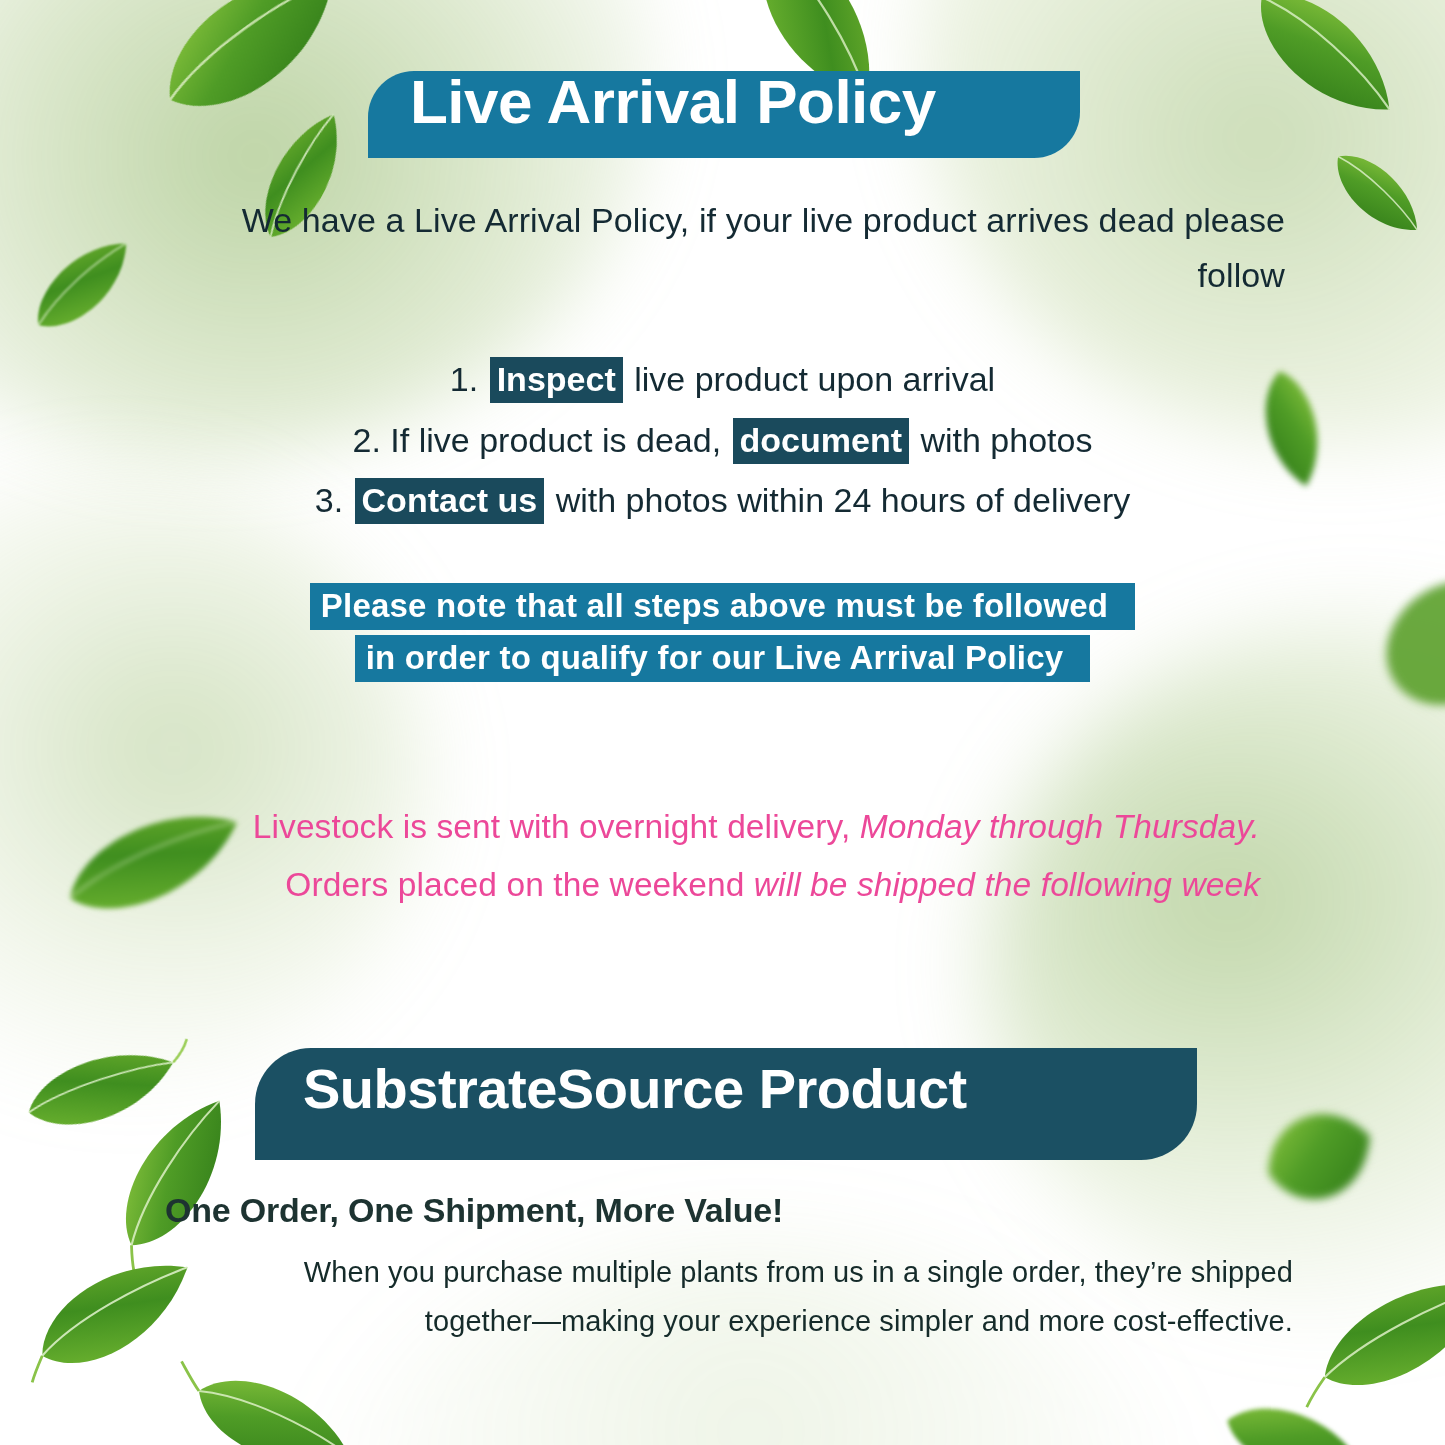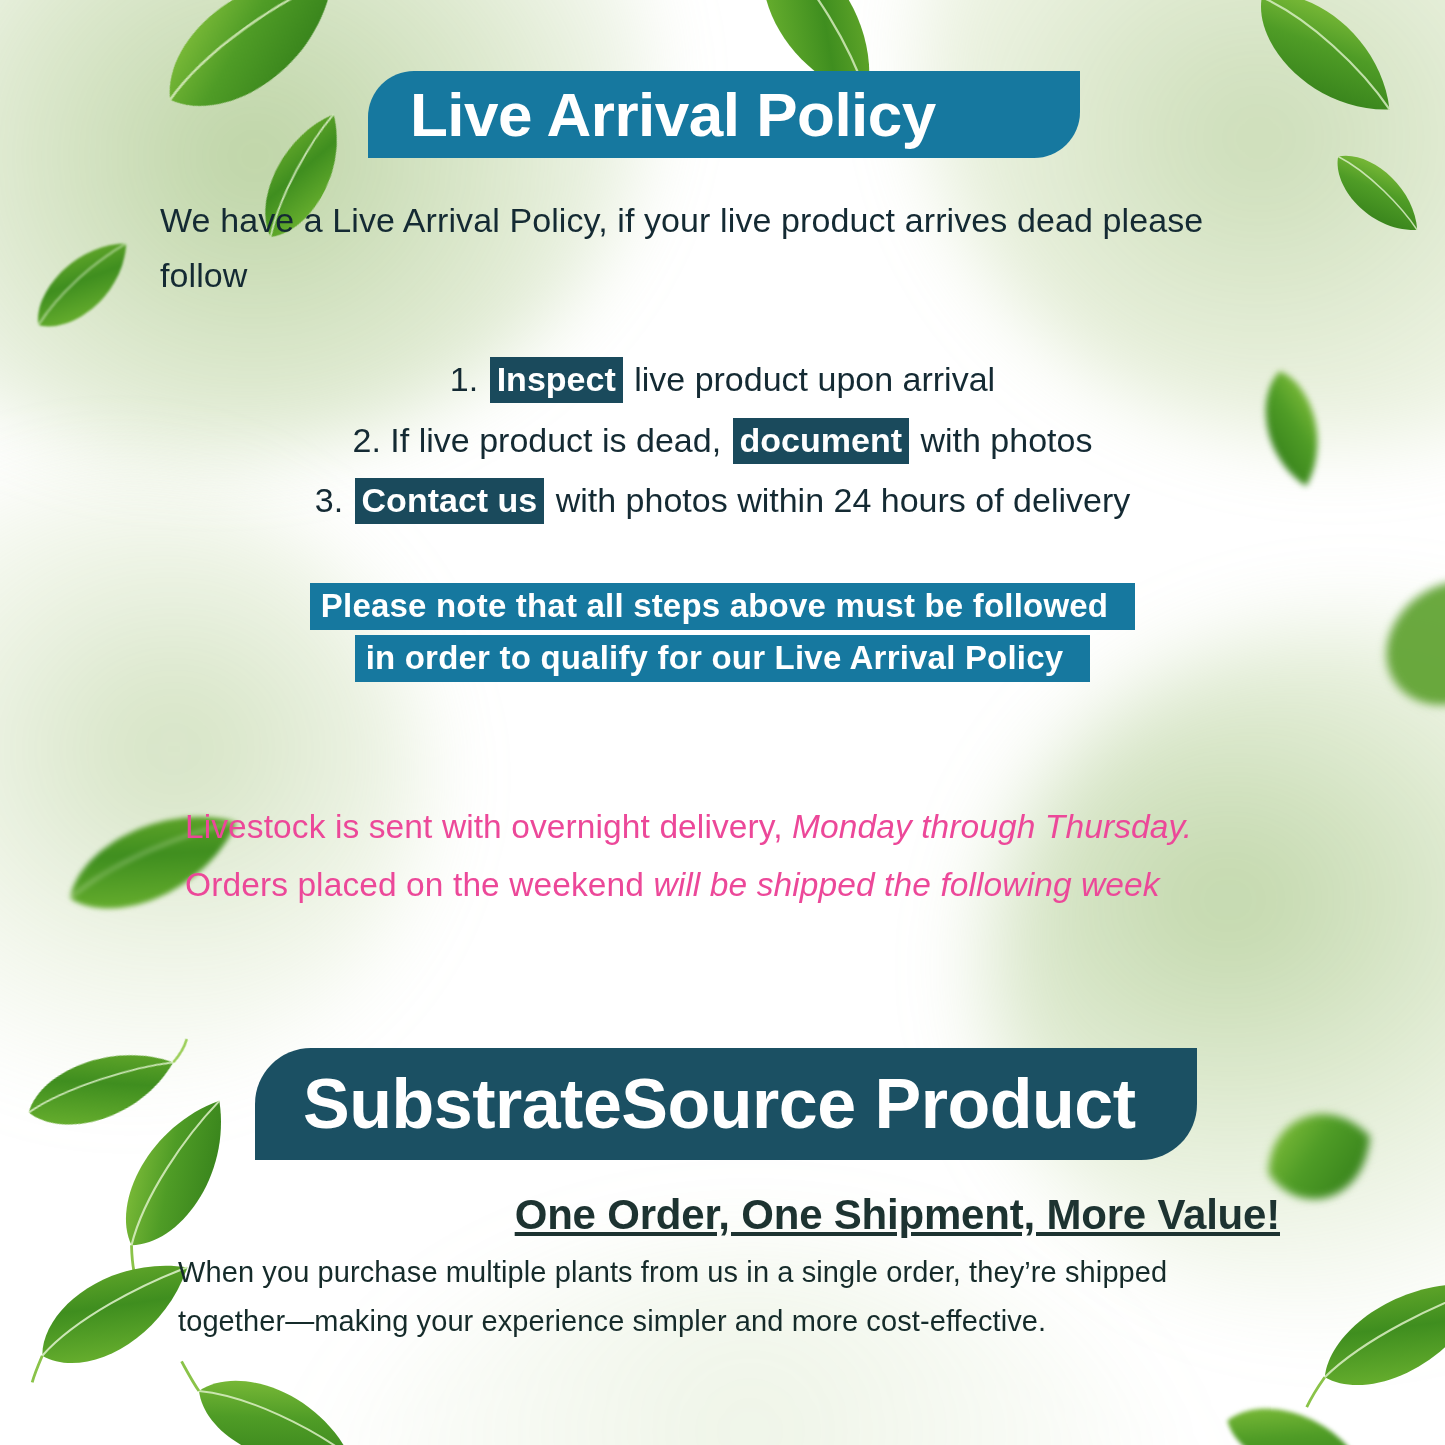--- a/index.html
+++ b/index.html
@@ -81,21 +81,21 @@
   .content {
     position: absolute;
     inset: 0;
     z-index: 5;
   }
 
   
   .banner {
     position: absolute;
     display: flex;
-    align-items: center;
+    align-items: flex-start;
     box-sizing: border-box;
   }
   .banner-text {
     font-weight: bold;
     color: #ffffff;
     white-space: nowrap;
     letter-spacing: 0.2px;
   }
 
   #banner-arrival {
@@ -116,29 +116,30 @@
   #banner-substrate {
     left: 255px;
     top: 1048px;
     width: 942px;
     height: 112px;
     background: #1b5063;
     border-radius: 56px 0 56px 0;
     padding-left: 48px;
   }
   #banner-substrate .banner-text {
-    font-size: 70px;
+    font-size: 56px;
     line-height: 1;
     letter-spacing: -0.5px;
+    margin-top: 13px;
   }
 
   
   .para {
     position: absolute;
-    text-align: left;
+    text-align: right;
     color: #142a33;
     font-size: 34px;
     line-height: 1.62;
     letter-spacing: 0.1px;
   }
   #intro-para {
     left: 160px;
     top: 193px;
     width: 1125px;
   }
@@ -203,27 +204,26 @@
   }
   .note-row { line-height: 1.0; }
   .note-row + .note-row { margin-top: 5px; }
 
   
   #value-heading {
     position: absolute;
     left: 165px;
     top: 1191px;
     width: 1115px;
-    text-align: right;
-    font-size: 42px;
+    text-align: left;
+    font-size: 34px;
     font-weight: bold;
     color: #1d3331;
     letter-spacing: -0.2px;
     white-space: nowrap;
-    text-decoration: underline;
   }
 </style>
 </head>
 <body>
 
 <div id="poster">
 
   <div class="wash wash-tl"></div>
   <div class="wash wash-tr"></div>
   <div class="wash wash-ml"></div>

